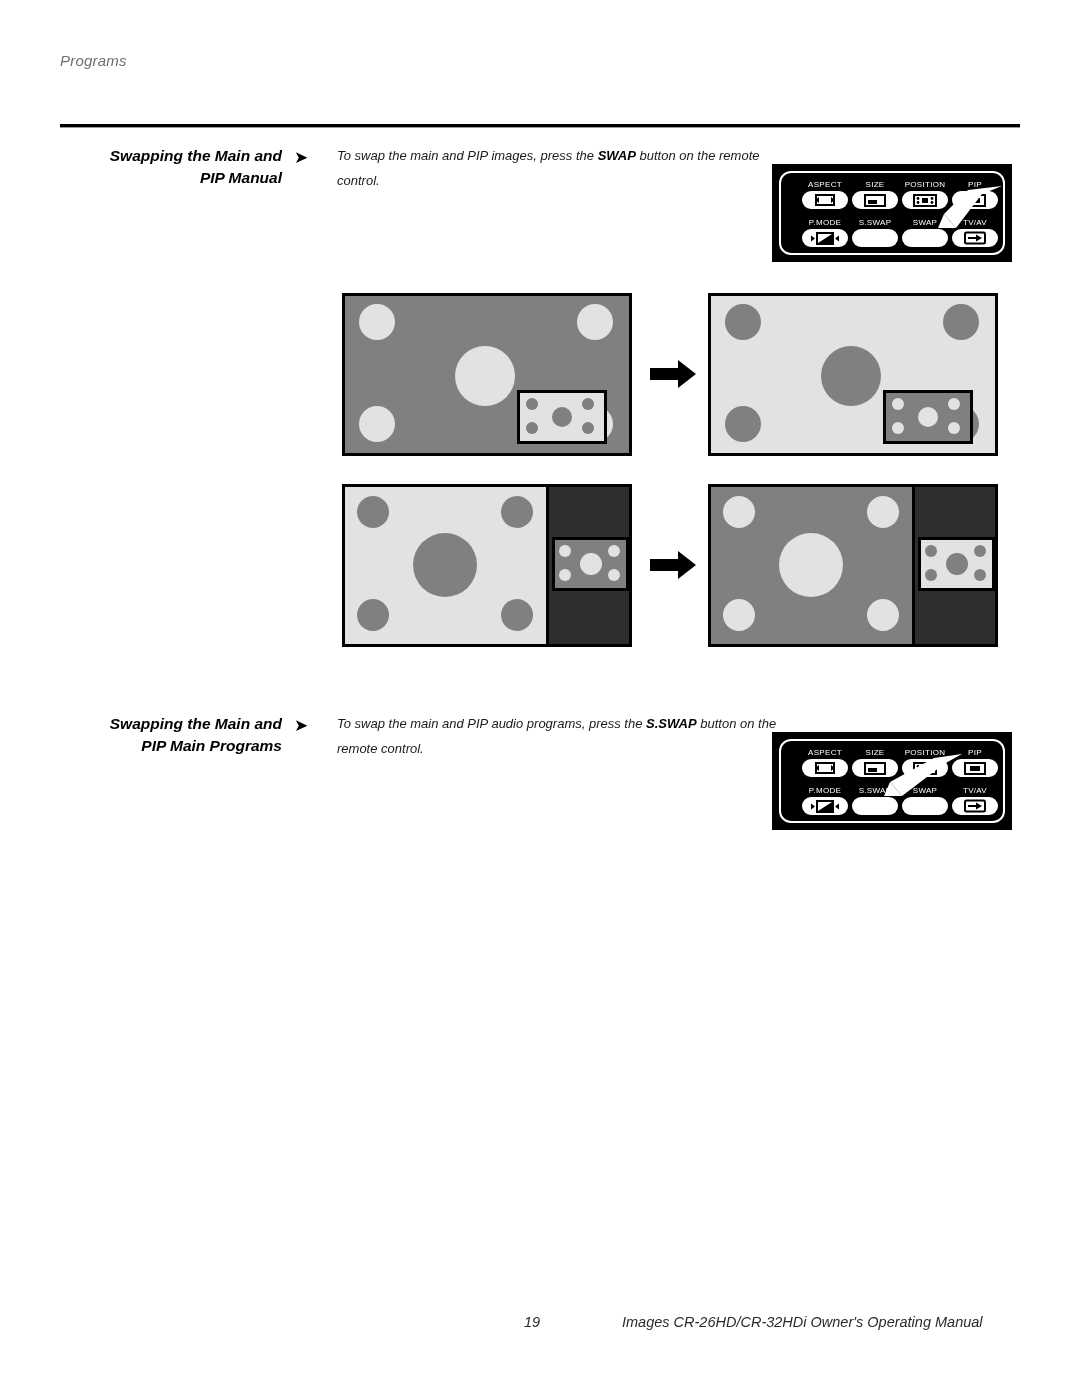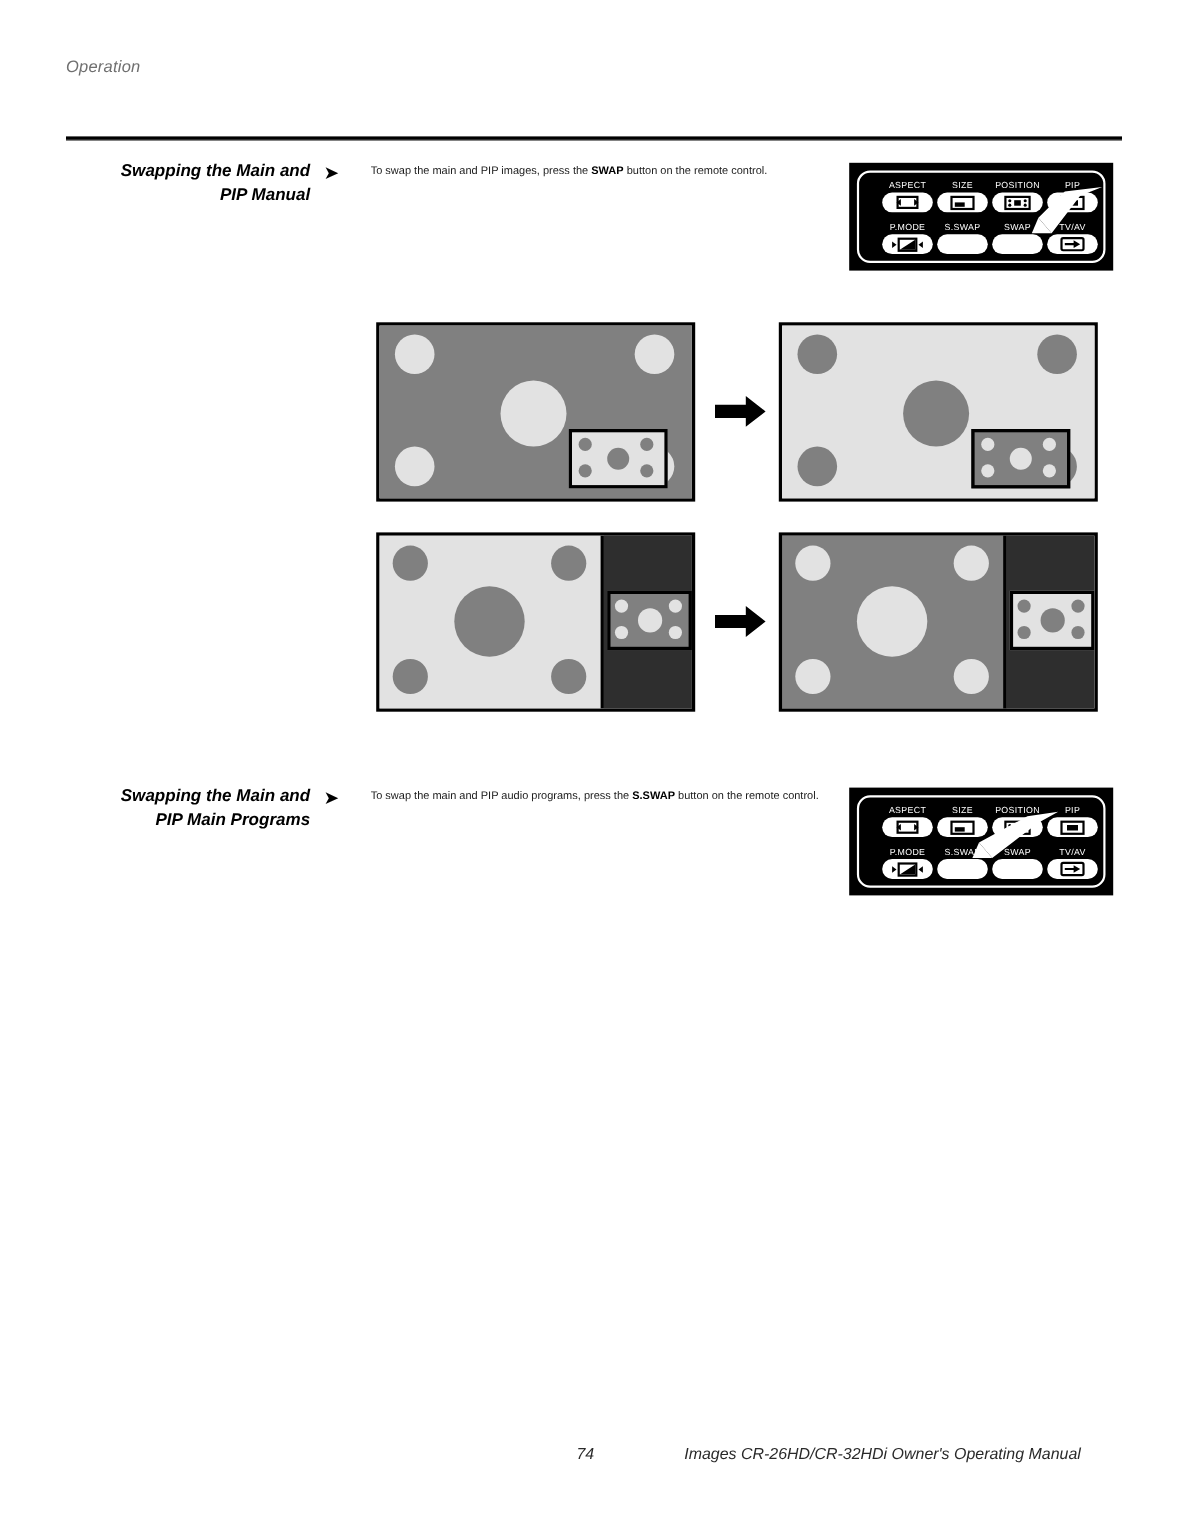--- a/index.html
+++ b/index.html
@@ -50,32 +50,34 @@
     color: #000;
   }
   .bullet-arrow {
     position: absolute;
     font-size: 17px;
     line-height: 17px;
     color: #000;
   }
   .sec-body {
     position: absolute;
-    font-size: 10px;
+    font-size: 13px;
     line-height: 25px;
     color: #1a1a1a;
     width: 430px;
+    font-style: italic;
   }
   .sec-body b { font-weight: bold; color: #000; }
 
   
   .remote {
     position: absolute;
     background: #000000;
     overflow: hidden;
+    margin-top: 16px;
   }
   .remote-inner {
     position: absolute;
     left: 7px; top: 7px; right: 7px; bottom: 7px;
     border: 2px solid #ffffff;
     border-radius: 12px;
     box-sizing: border-box;
   }
   .rbtn { position: absolute; width: 54px; }
   .rbtn .rlabel {
@@ -136,21 +138,21 @@
   }
   .footer .manual {
     position: absolute;
     left: 622px;
     top: 0;
   }
 </style>
 </head>
 <body>
 
-<div class="running-head">Operation</div>
+<div class="running-head">Programs</div>
 <div class="header-rule"></div>
 
 <div class="section" style="left:0;top:0;">
   <div class="sec-title" style="left:60px;top:145px;">
     <span>Swapping the Main and</span><br>
     <span>PIP Manual</span>
   </div>
   <div class="bullet-arrow" style="left:294px;top:149px;">➤</div>
   <div class="sec-body" style="left:337px;top:143px;">
     <span>To swap the main and PIP images, press the </span><b>SWAP</b><span> button on the remote control.</span>
@@ -402,15 +404,15 @@
     </div>
   </div>
 
   <svg class="pointer-arrow" style="left:88px;top:20px;width:110px;height:56px;" viewBox="0 0 110 56">
     <polygon points="102,2 84,12 42,44 30,30 74,6" fill="#ffffff"></polygon>
     <polygon points="30,30 42,44 24,44" fill="#ffffff"></polygon>
   </svg>
 </div>
 
 <div class="footer">
-  <div class="page-no">74</div>
+  <div class="page-no">19</div>
   <div class="manual">Images CR-26HD/CR-32HDi Owner's Operating Manual</div>
 </div>
 
 </body></html>

